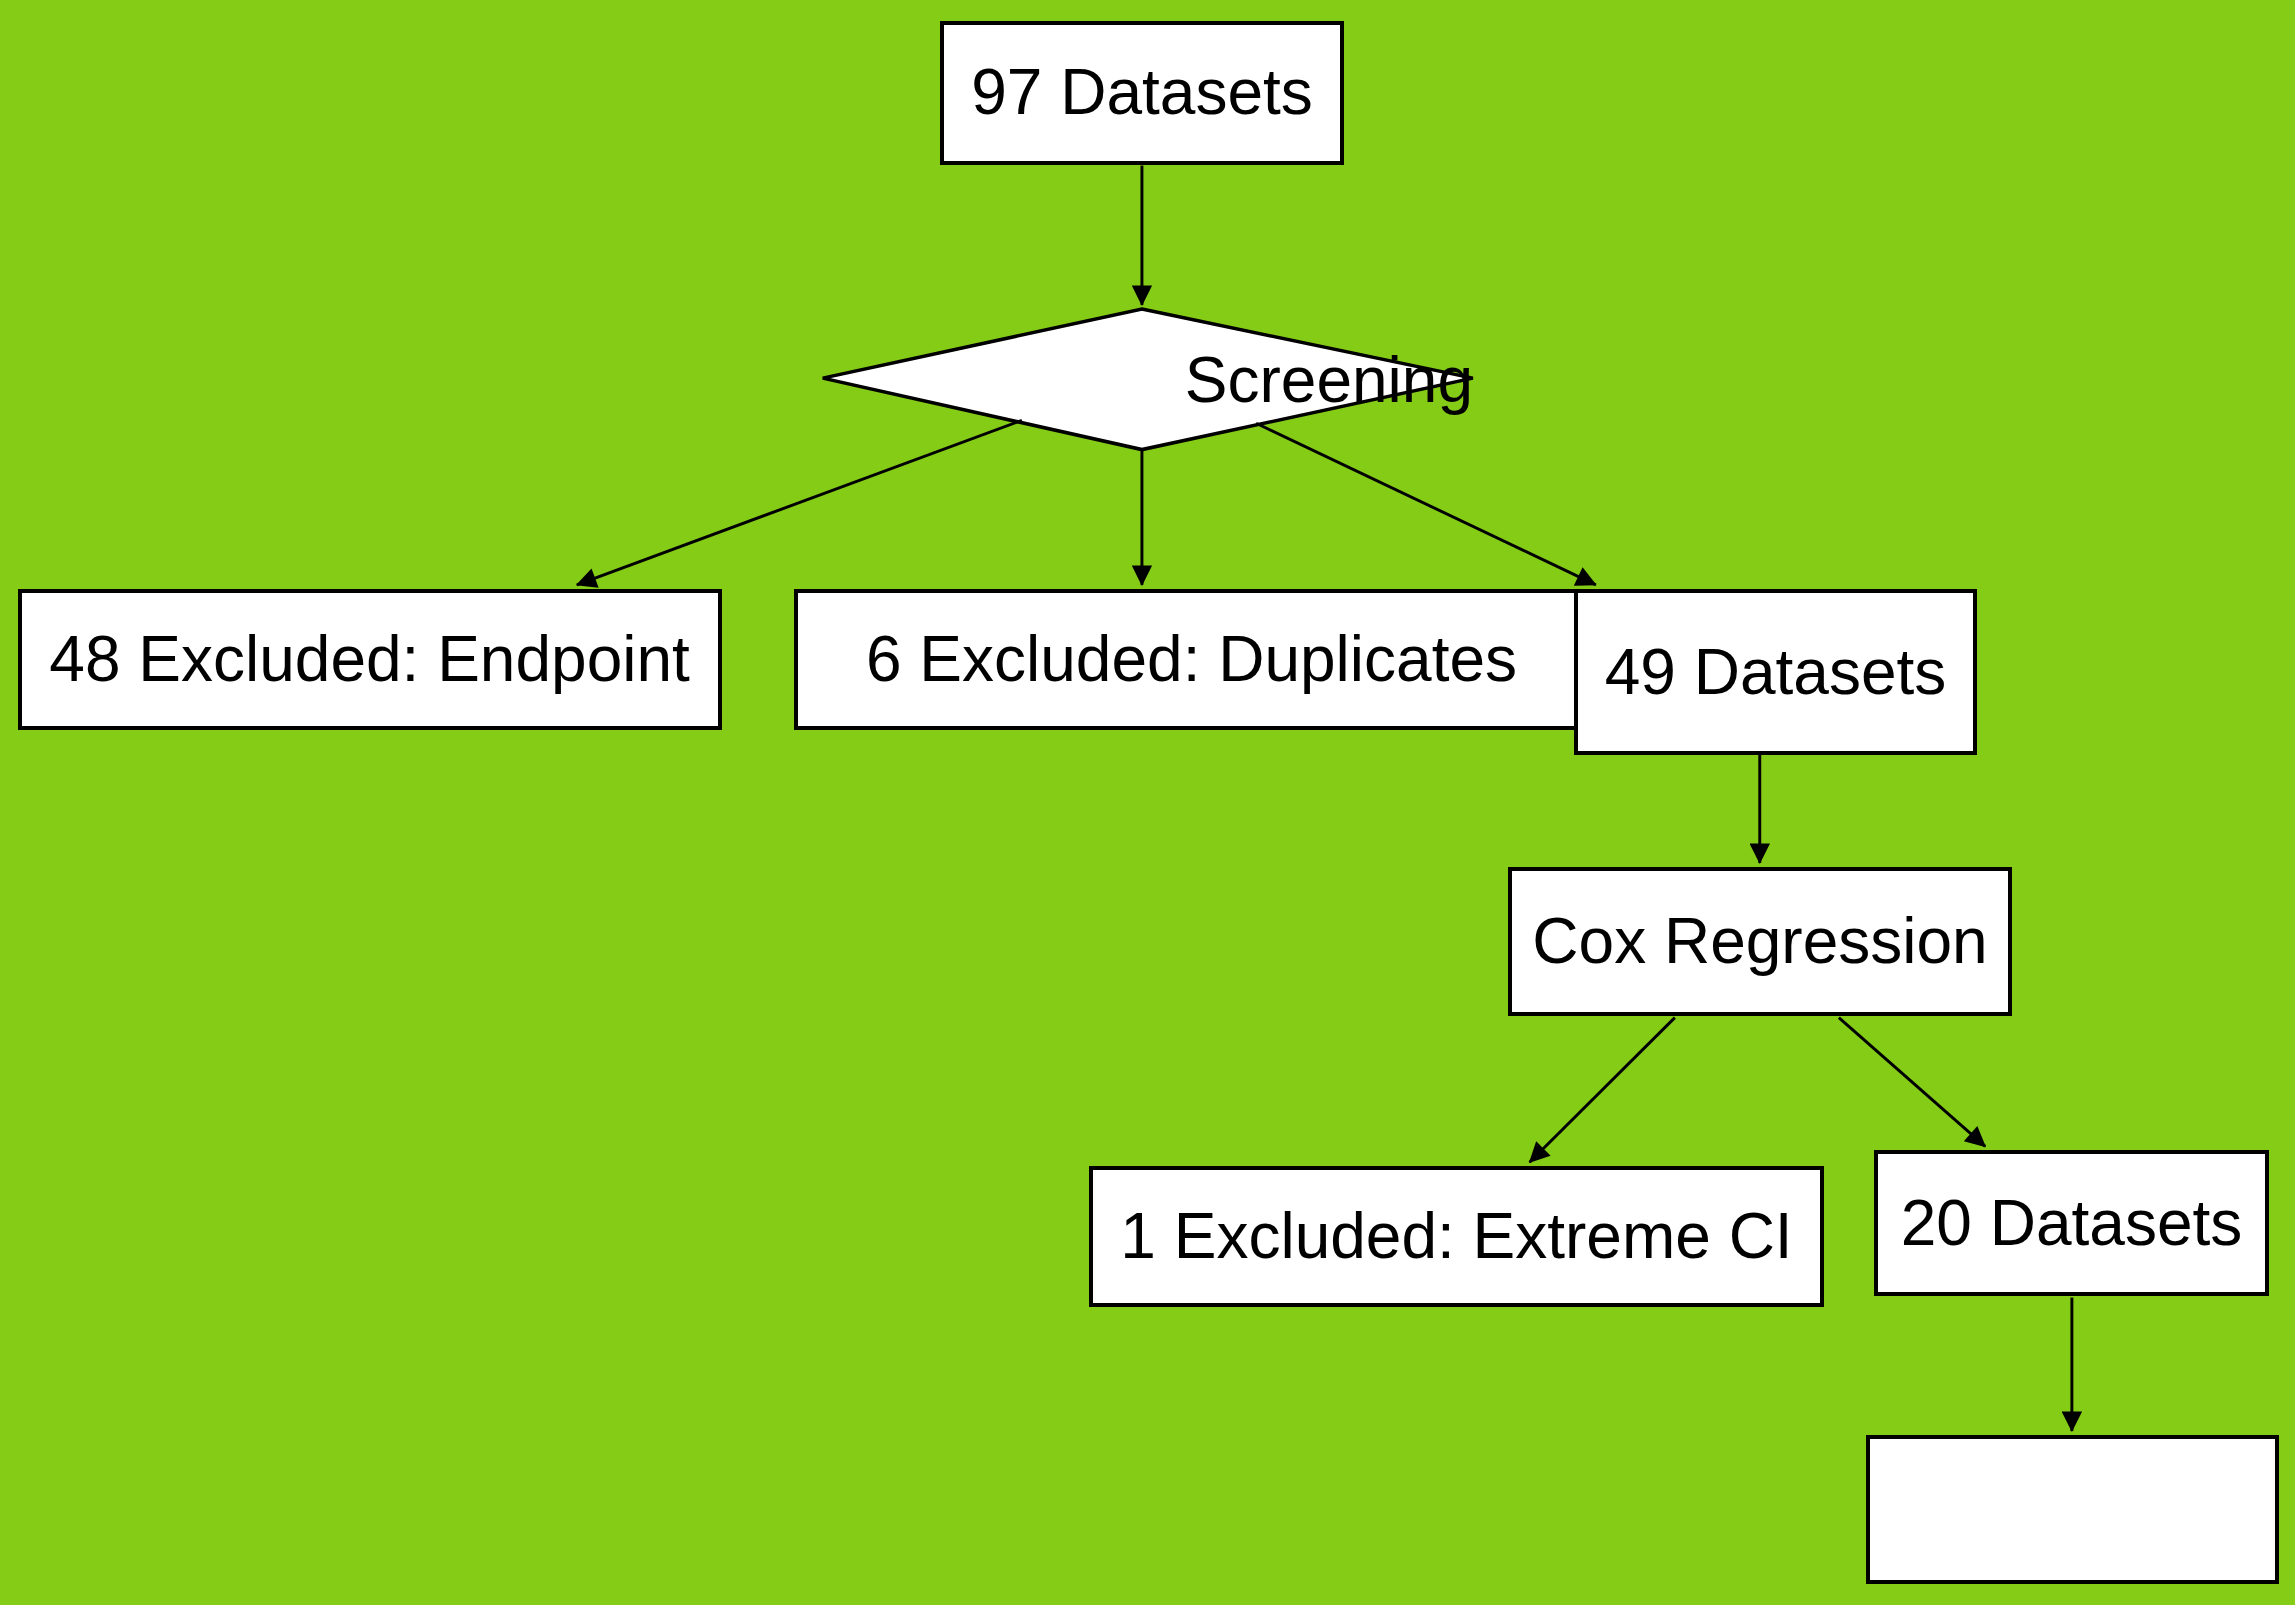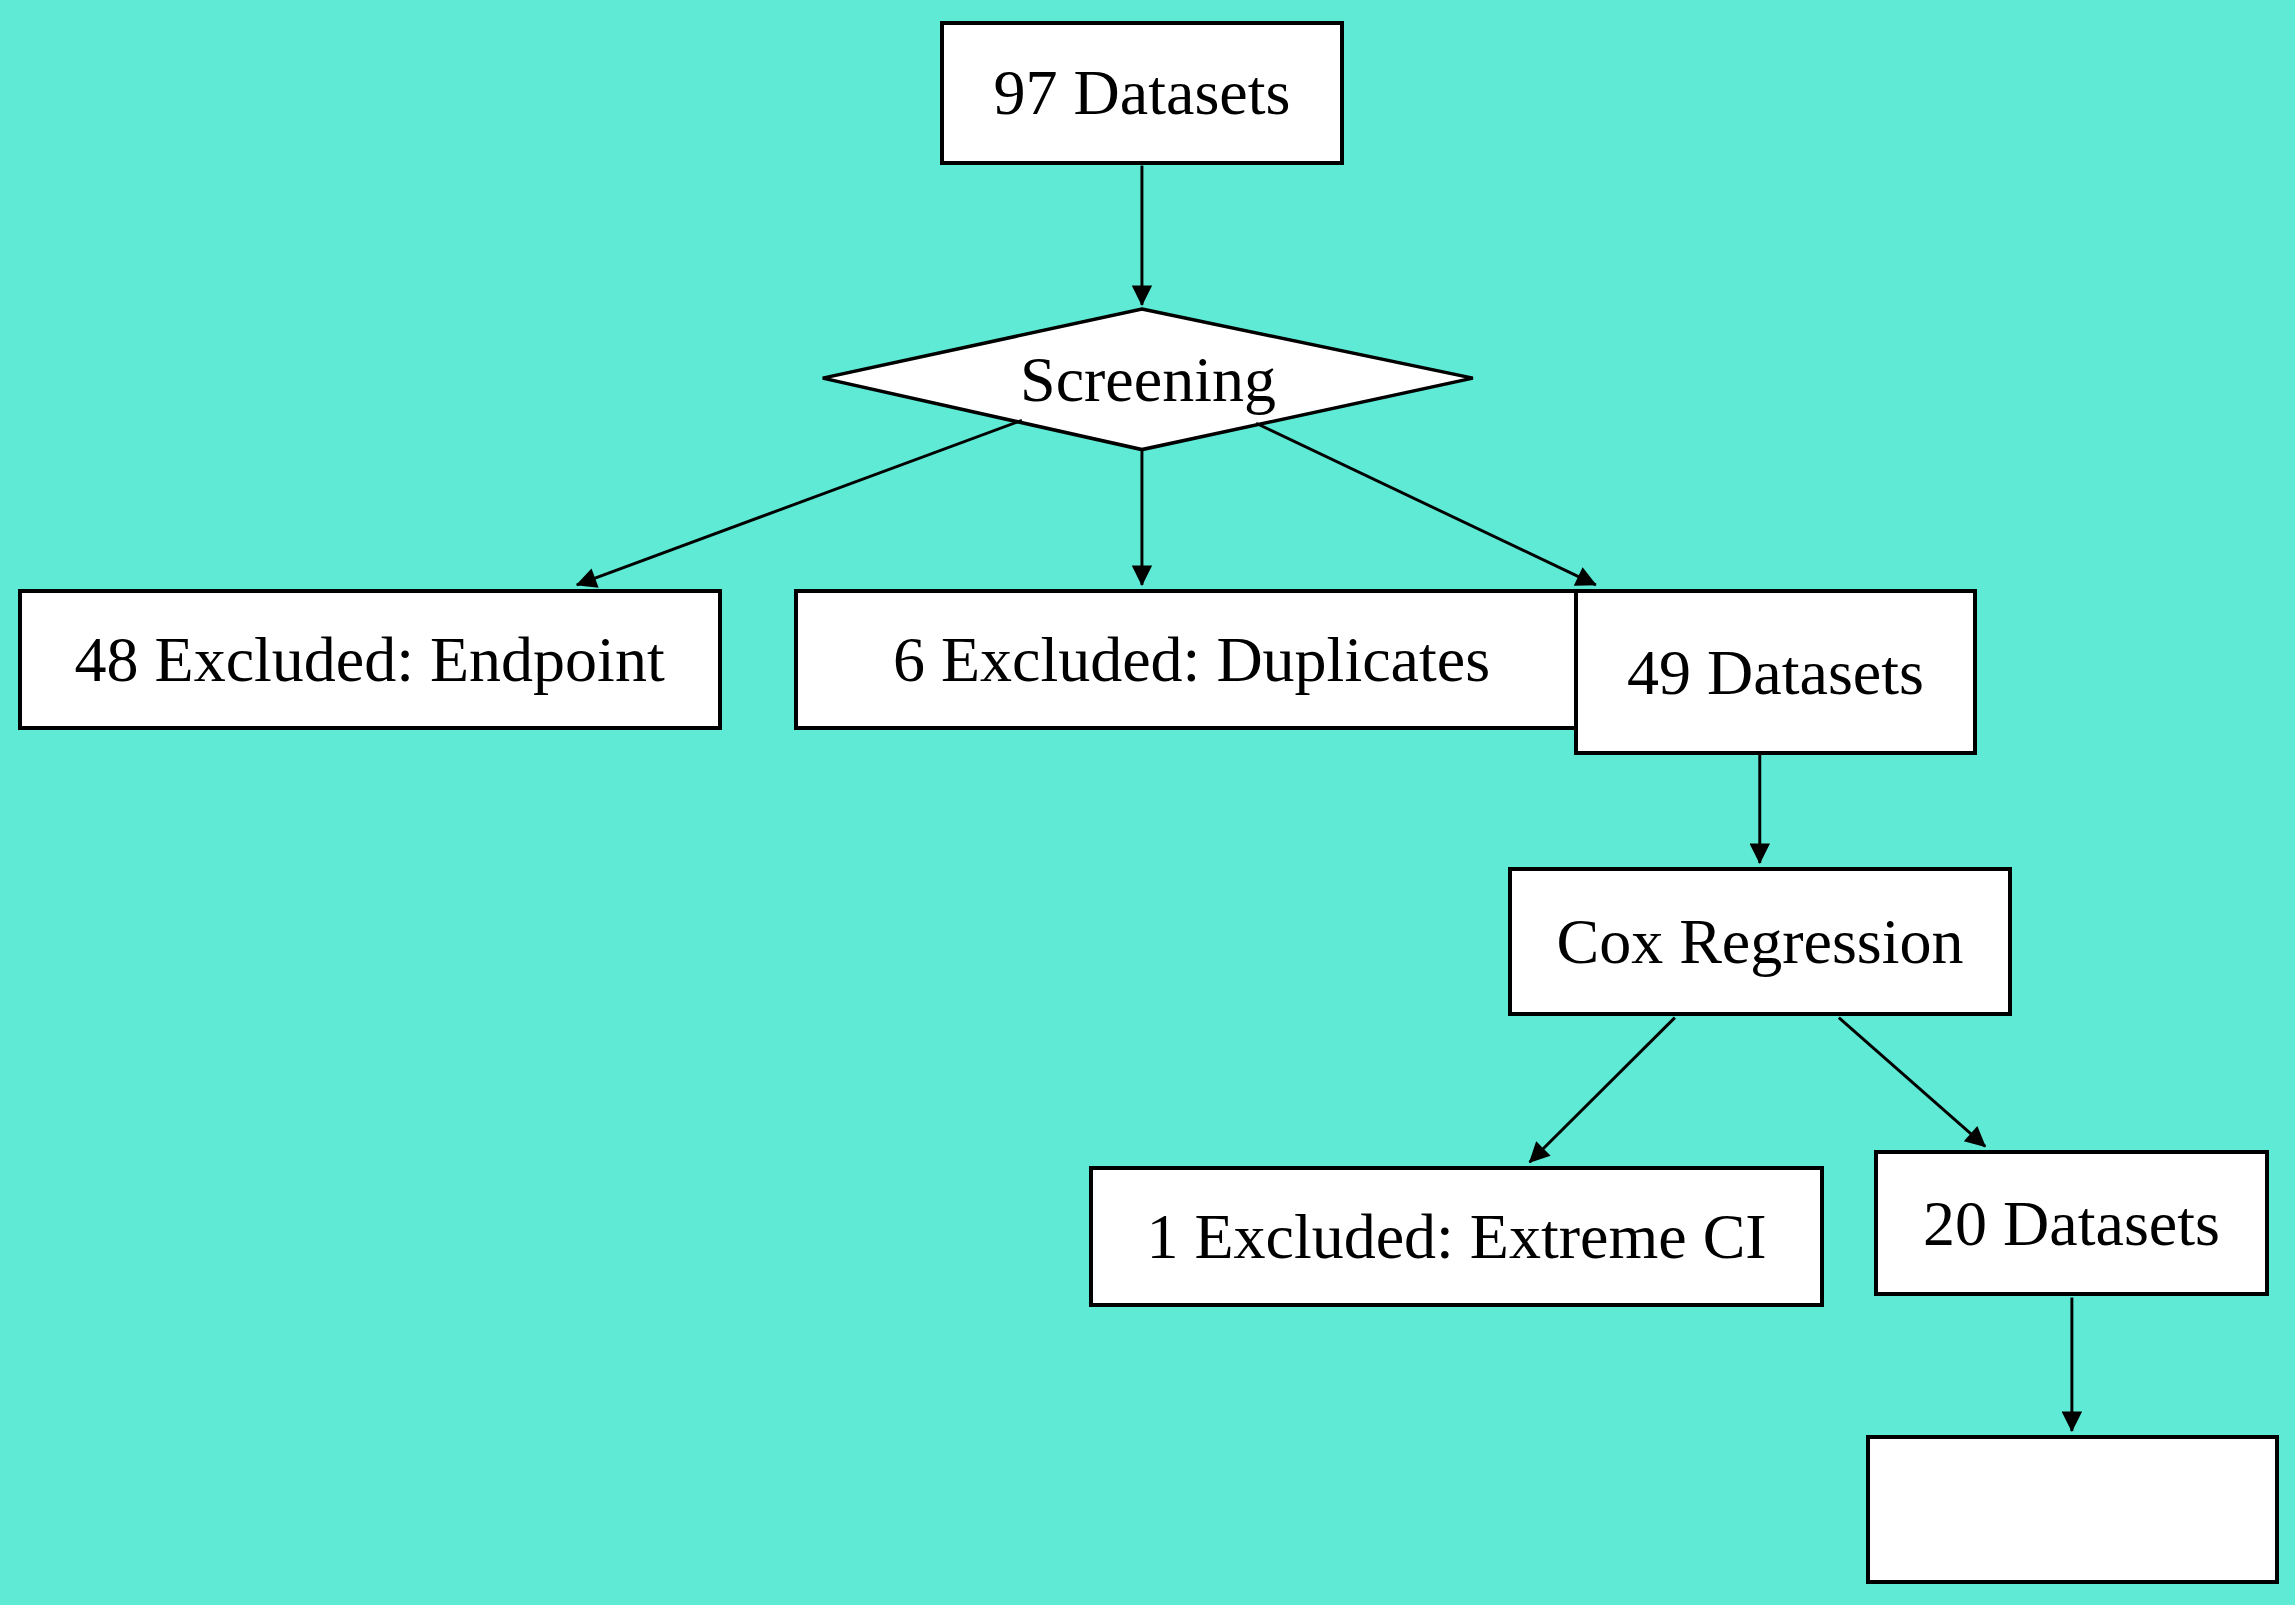--- a/index.html
+++ b/index.html
@@ -4,22 +4,22 @@
 <style>
   html, body {
     margin: 0;
     padding: 0;
     background: #ffffff;
   }
   #canvas {
     position: relative;
     width: 2295px;
     height: 1606px;
-    background: #5eead4;
-    font-family: Liberation Serif, serif;
+    background: #84cc16;
+    font-family: Liberation Sans, sans-serif;
     color: #000000;
     overflow: hidden;
   }
   #edges-layer {
     position: absolute;
     left: 0;
     top: 0;
     width: 2295px;
     height: 1606px;
   }
@@ -34,21 +34,21 @@
     justify-content: center;
     text-align: center;
     font-size: 64px;
     line-height: 75px;
     white-space: nowrap;
   }
   .diamond-label {
     position: absolute;
     display: flex;
     align-items: center;
-    justify-content: center;
+    justify-content: flex-end;
     text-align: center;
     font-size: 64px;
     white-space: nowrap;
   }
   .label-line { display: block; }
   .label-line:empty { display: none; }
 
   
   #node-97        { left: 940px; top: 20.5px;   width: 404px;  height: 144px; }
   #node-48        { left: 17.6px;   top: 589px; width: 704px; height: 141px; }

